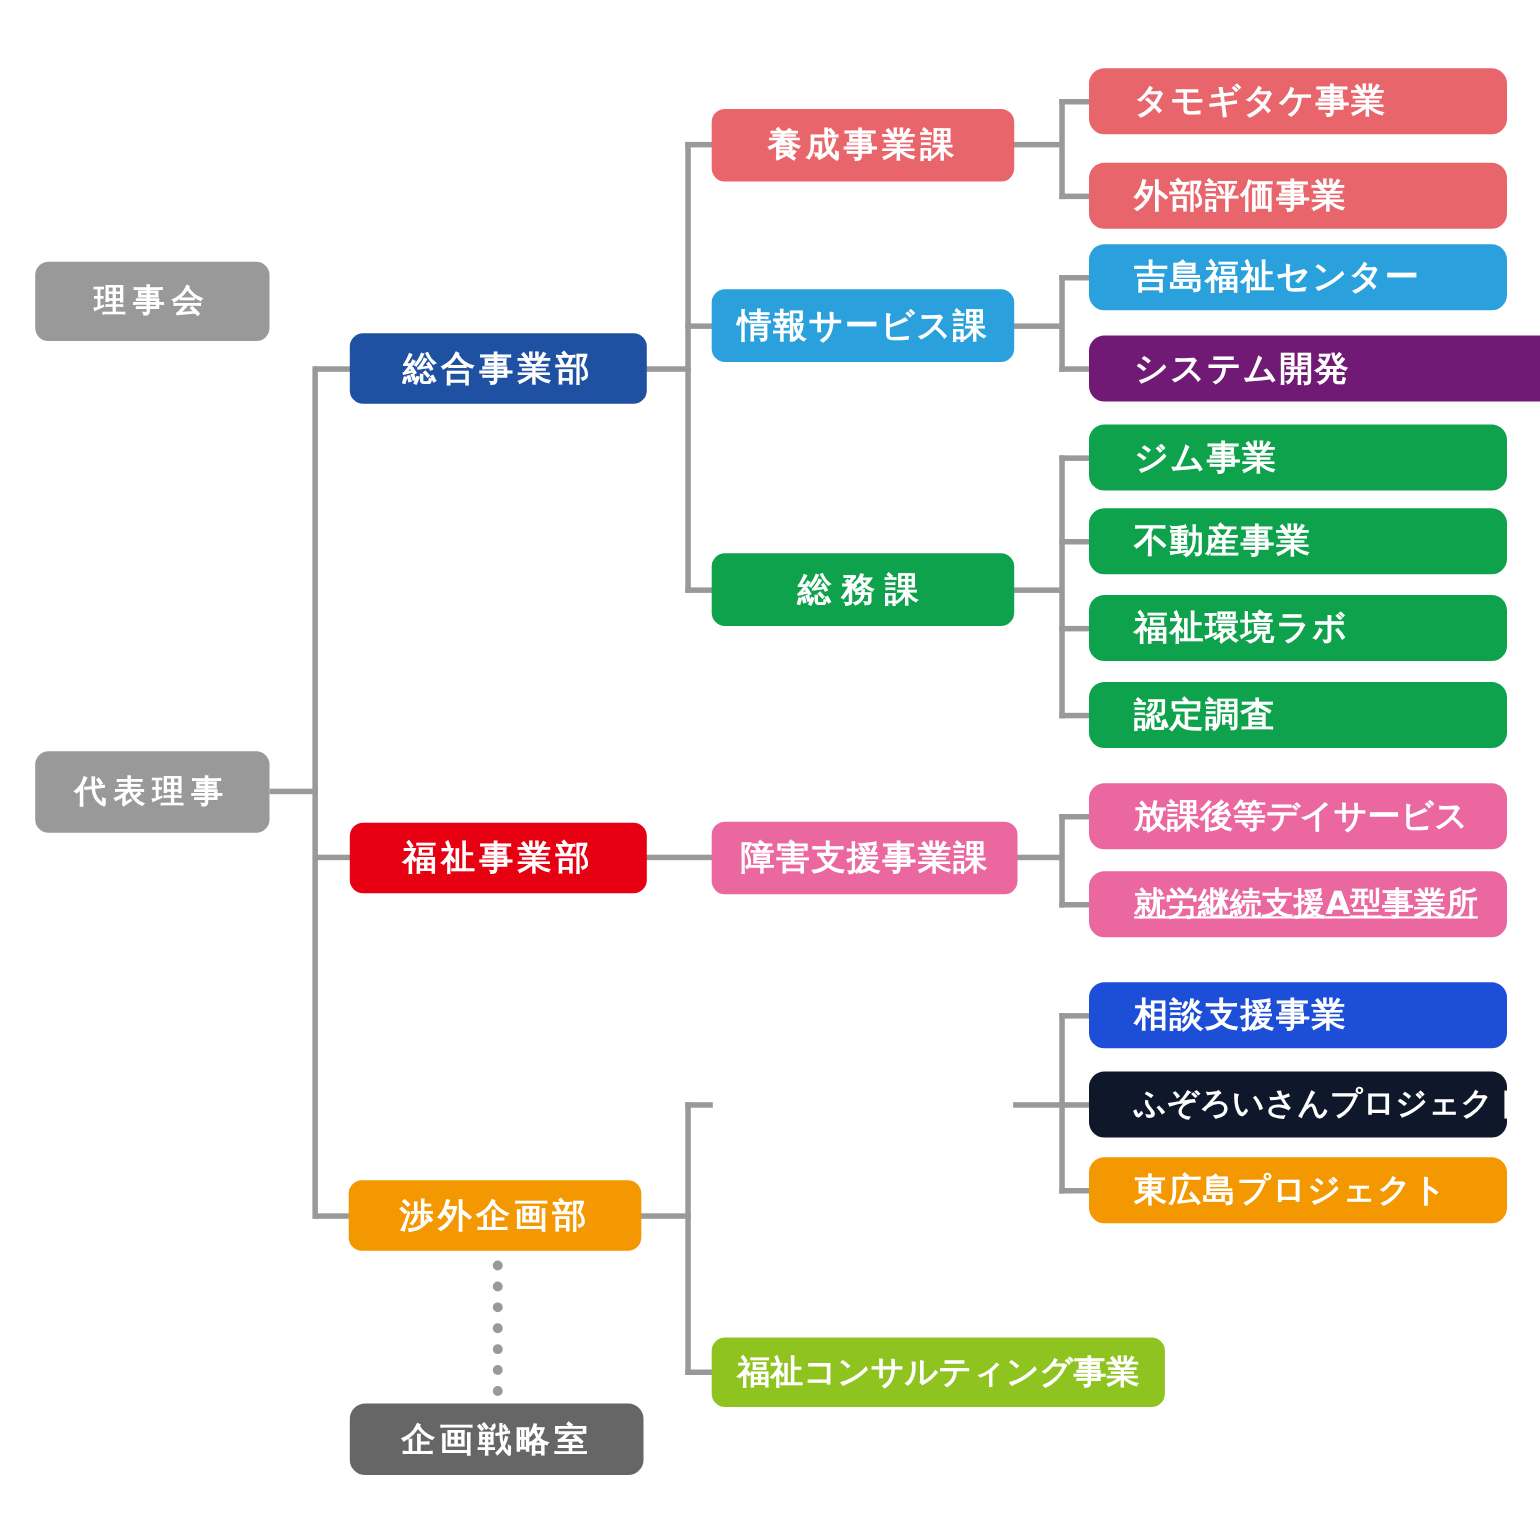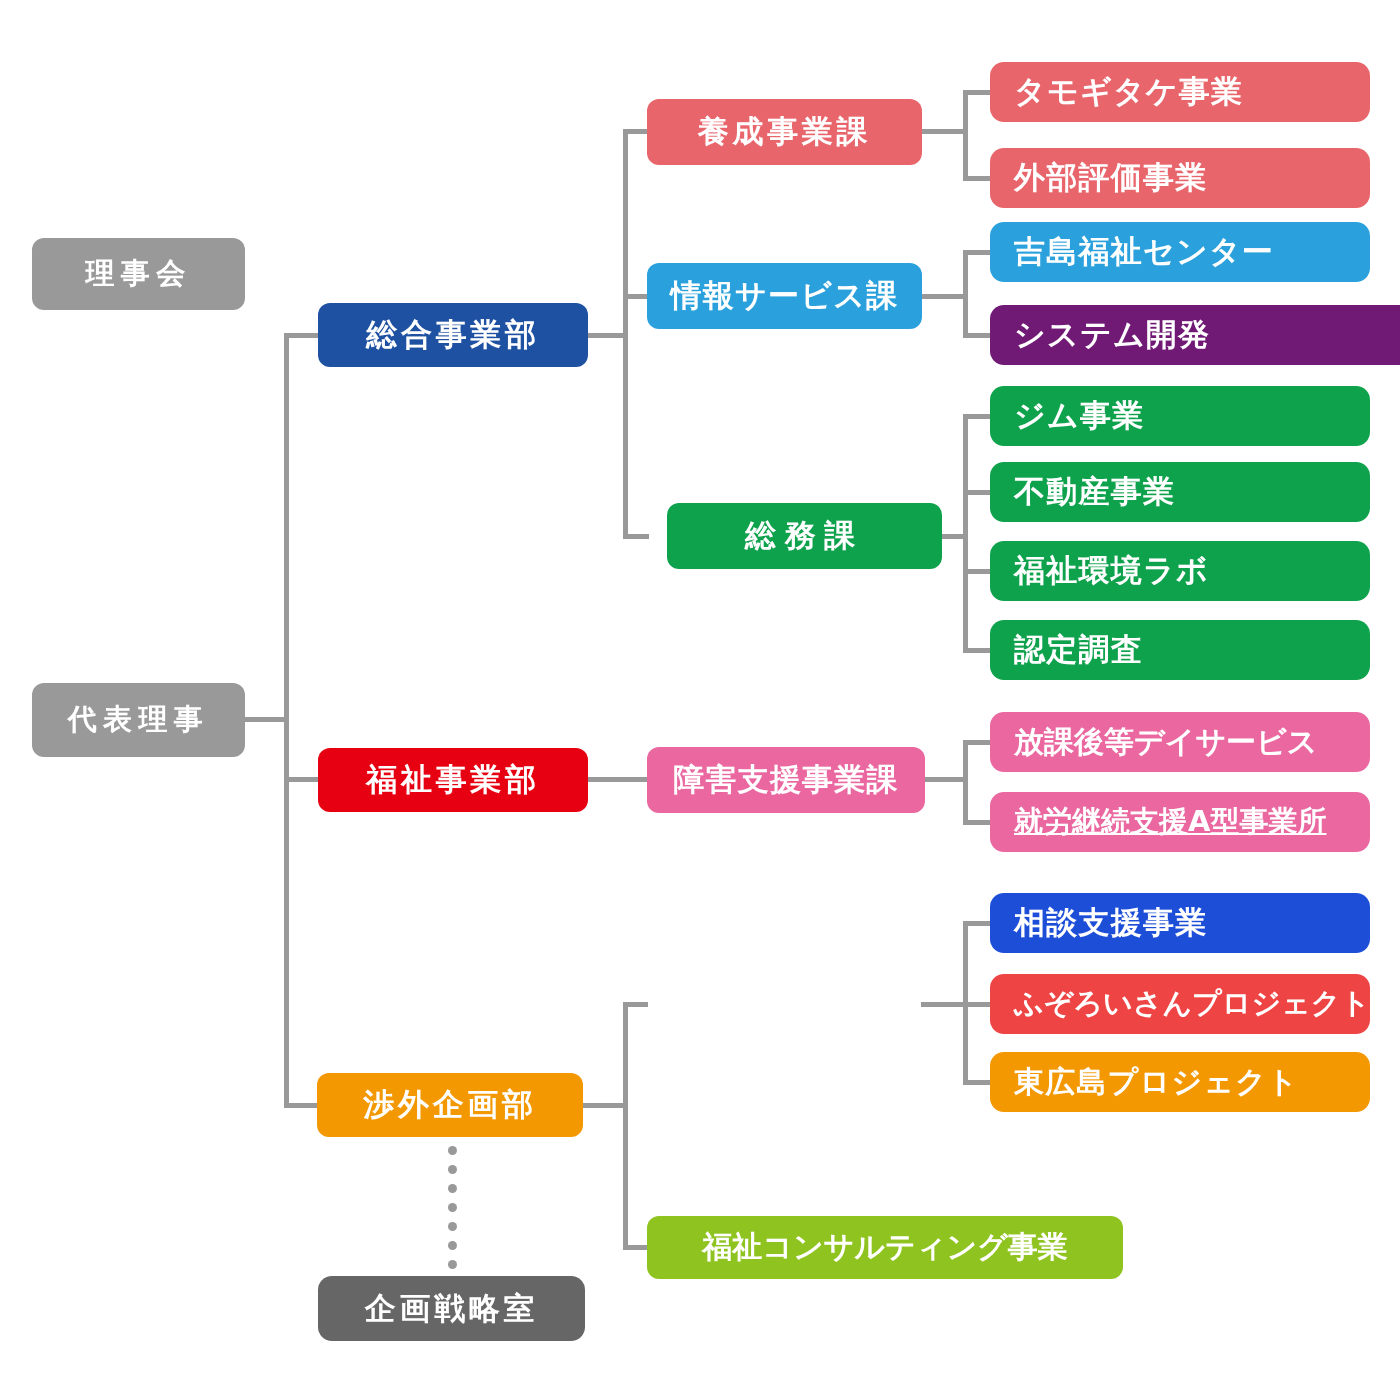--- a/index.html
+++ b/index.html
@@ -17,25 +17,25 @@
     font-weight:bold;
     display:flex;
     align-items:center;
     justify-content:center;
     font-size:31px;
     white-space:nowrap;
     box-sizing:border-box;
   }
   .leaf {
     justify-content:flex-start;
-    padding-left:24px;
+    padding-left:41px;
     border-radius:14px;
   }
   .gray-node { font-size:29px; letter-spacing:0.22em; }
-  .ls-wide  { letter-spacing:0.28em;margin-left:20px; }
+  .ls-wide  { letter-spacing:0.28em; }
   .ls-med   { letter-spacing:0.12em; }
   .ls-small { letter-spacing:0.04em; }
   .ls-none  { letter-spacing:0; }
   .fs-29 { font-size:29px; }
   .fs-30 { font-size:30px; }
   .line {
     position:absolute;
     background:#999999;
   }
   .dot {
@@ -121,33 +121,33 @@
 
   <div class="node ls-med" style="left: 647px; top: 99px; width: 275px; height: 66px; background-color: rgb(232, 101, 108);">養成事業課</div>
 
   <div class="node ls-small" style="left: 647px; top: 263px; width: 275px; height: 66px; background-color: rgb(42, 161, 220);">情報サービス課</div>
 
   <div class="node ls-wide" style="left: 647px; top: 503px; width: 275px; height: 66px; background-color: rgb(15, 162, 77);">総務課</div>
 
   <div class="node ls-small" style="left: 647px; top: 747px; width: 278px; height: 66px; background-color: rgb(234, 103, 160);">障害支援事業課</div>
 
 
-  <div class="node ls-none fs-30" style="left: 647px; top: 1216px; width: 476px; height: 63px; background-color: rgb(143, 195, 31);">福祉コンサルティング事業</div>
+  <div class="node ls-none fs-30" style="left: 647px; top: 1216px; width: 412px; height: 63px; background-color: rgb(143, 195, 31);">福祉コンサルティング事業</div>
 
   <div class="node leaf ls-small" style="left: 990px; top: 62px; width: 380px; height: 60px; background-color: rgb(232, 101, 108);">タモギタケ事業</div>
   <div class="node leaf ls-small" style="left: 990px; top: 148px; width: 380px; height: 60px; background-color: rgb(232, 101, 108);">外部評価事業</div>
 
   <div class="node leaf ls-small" style="left: 990px; top: 222px; width: 380px; height: 60px; background-color: rgb(42, 161, 220);">吉島福祉センター</div>
   <div class="node leaf ls-small" style="left: 990px; top: 305px; width: 440px; height: 60px; background-color: #701a75;">システム開発</div>
 
   <div class="node leaf ls-small" style="left: 990px; top: 386px; width: 380px; height: 60px; background-color: rgb(15, 162, 77);">ジム事業</div>
   <div class="node leaf ls-small" style="left: 990px; top: 462px; width: 380px; height: 60px; background-color: rgb(15, 162, 77);">不動産事業</div>
   <div class="node leaf ls-small" style="left: 990px; top: 541px; width: 380px; height: 60px; background-color: rgb(15, 162, 77);">福祉環境ラボ</div>
   <div class="node leaf ls-small" style="left: 990px; top: 620px; width: 380px; height: 60px; background-color: rgb(15, 162, 77);">認定調査</div>
 
   <div class="node leaf ls-none fs-30" style="left: 990px; top: 712px; width: 380px; height: 60px; background-color: rgb(234, 103, 160);">放課後等デイサービス</div>
   <div class="node leaf ls-none fs-29" style="left: 990px; top: 792px; width: 380px; height: 60px; background-color: rgb(234, 103, 160); text-decoration: underline;">就労継続支援A型事業所</div>
 
   <div class="node leaf ls-small" style="left: 990px; top: 893px; width: 380px; height: 60px; background-color: #1d4ed8;">相談支援事業</div>
-  <div class="node leaf ls-none fs-29" style="left: 990px; top: 974px; width: 380px; height: 60px; background-color: #ef4444;">ふぞろいさんプロジェクト</div>
+  <div class="node leaf ls-none fs-29" style="left: 990px; top: 974px; width: 380px; height: 60px; background-color: #0f172a;">ふぞろいさんプロジェクト</div>
   <div class="node leaf ls-small fs-30" style="left: 990px; top: 1052px; width: 380px; height: 60px; background-color: rgb(243, 152, 0);">東広島プロジェクト</div>
 
 </div>
 
 </body></html>

